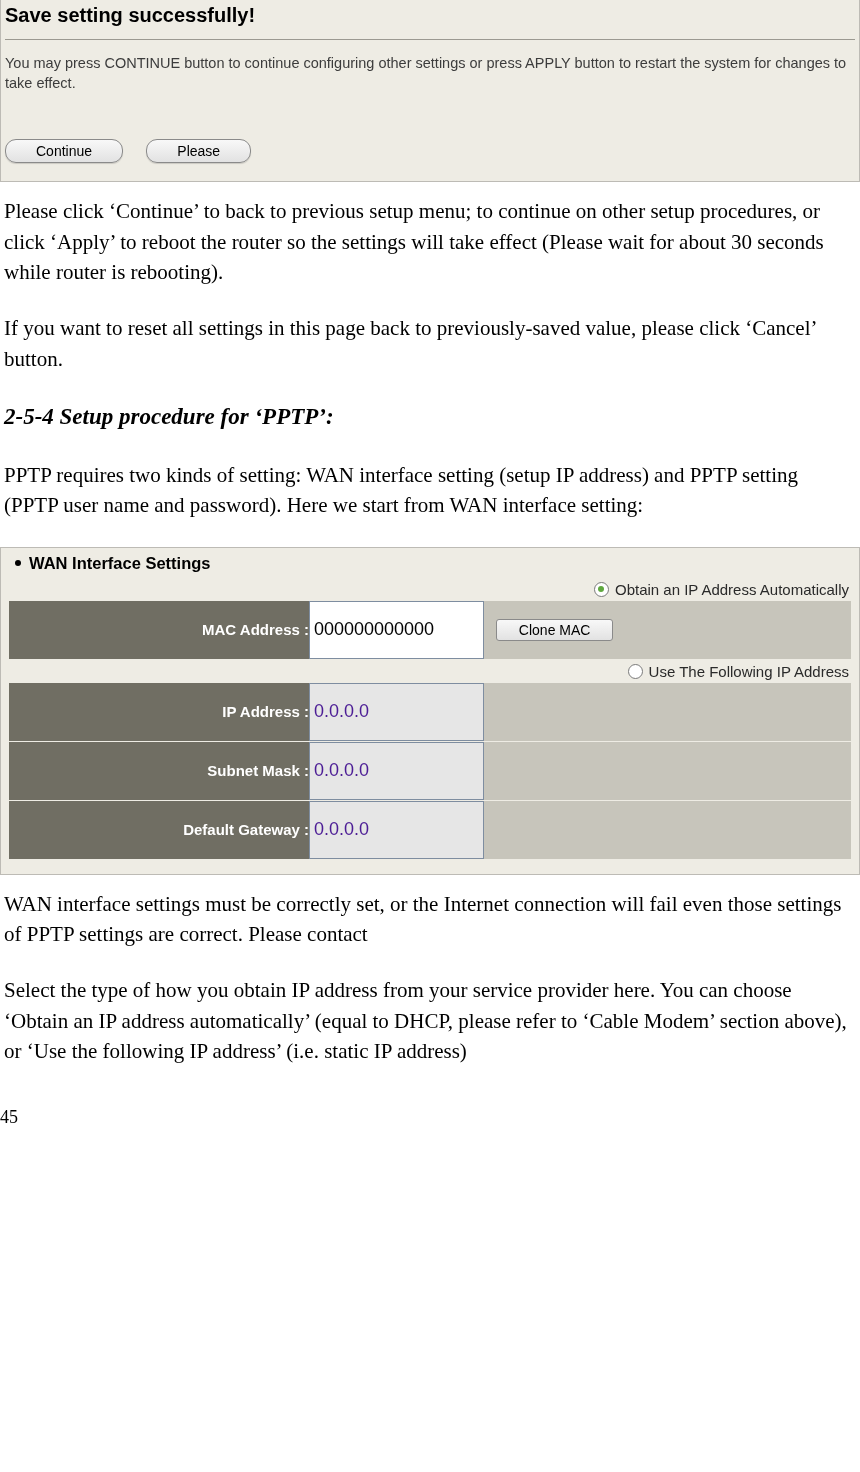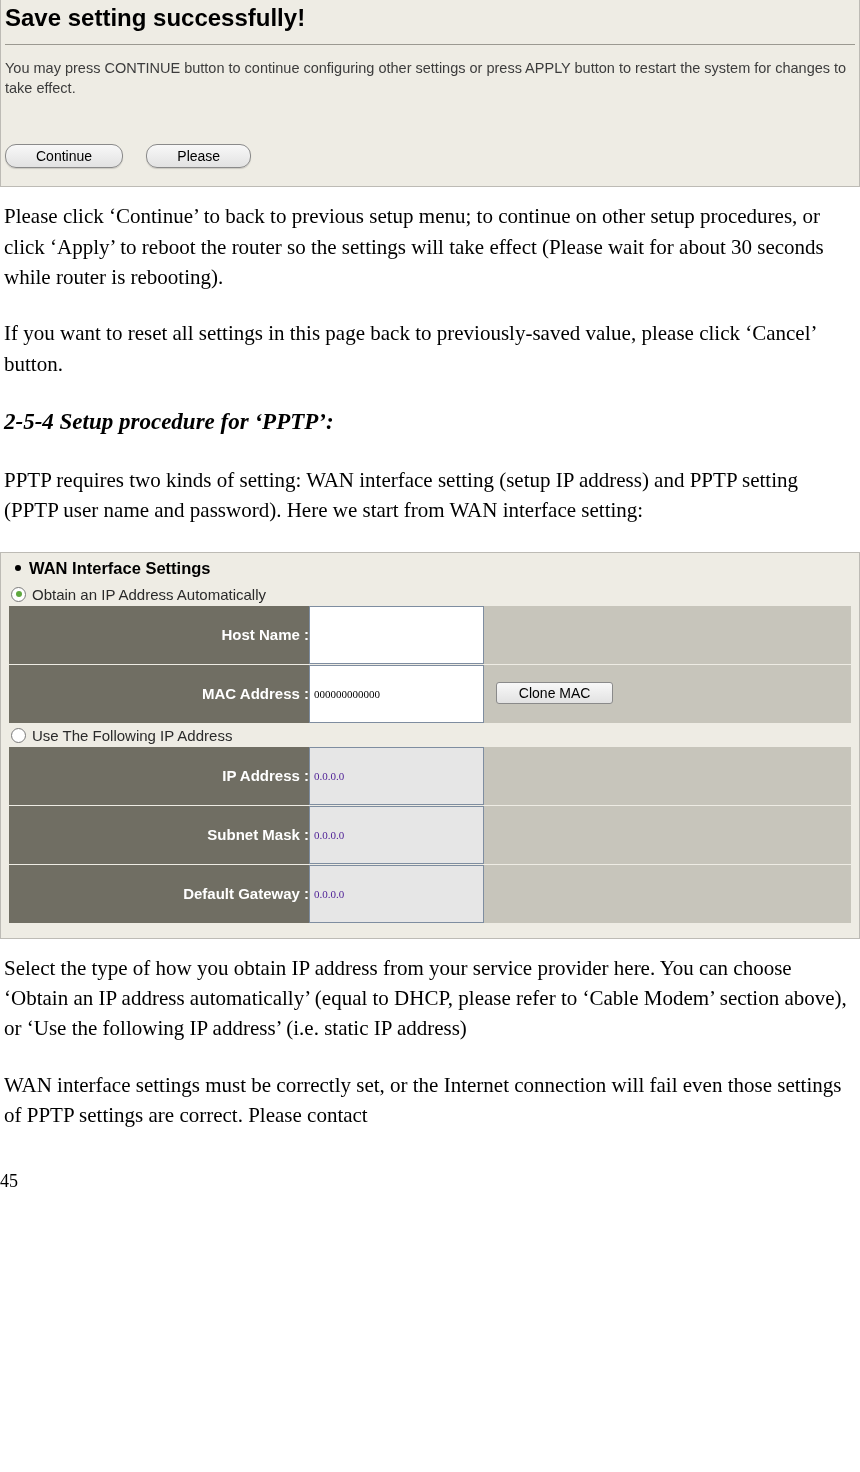--- a/index.html
+++ b/index.html
@@ -29,21 +29,21 @@
   
   .panel {
     background: #eeece4;
     border: 1px solid #bdbbb5;
     border-top: none;
     padding: 0 4px 14px 4px;
   }
   .panel-title {
     font-family: Arial, Helvetica, sans-serif;
     font-weight: bold;
-    font-size: 24px;
+    font-size: 20px;
     color: #000;
     padding: 4px 0 12px 0;
     border-bottom: 1px solid #9b9991;
     margin-bottom: 14px;
   }
   .panel-desc {
     font-family: Arial, Helvetica, sans-serif;
     font-size: 14.5px;
     color: #3c3c3c;
     line-height: 1.35;
@@ -85,20 +85,21 @@
     width:6px; height:6px; background:#000; border-radius:50%;
     vertical-align:middle; margin:0 8px 2px 6px;
   }
   .radio-row {
     font-size: 15px;
     color: #2a2a2a;
     padding: 3px 2px;
     display:flex;
     align-items:center;
     gap:6px;
+    justify-content:flex-end;
   }
   .radio {
     width:13px; height:13px; border:1px solid #7a7a7a; border-radius:50%;
     background:#fff; display:inline-flex; align-items:center; justify-content:center;
     flex:none;
   }
   .radio .dot {
     width:6px; height:6px; border-radius:50%; background:#5fa83f;
   }
   .form-table {
@@ -119,22 +120,22 @@
     border-bottom:1px solid #eeece4;
     width:300px;
     white-space:nowrap;
   }
   .value-cell {
     background:#c7c5bb;
     border-bottom:1px solid #eeece4;
     padding:3px 5px;
   }
   .text-input {
-    font-family:Liberation Serif, serif;
-    font-size:11px;
+    font-family:Liberation Sans, sans-serif;
+    font-size:18px;
     border:1px solid #7e8da0;
     height:20px;
     padding:18px 4px;
     background:#fff;
     width:165px;
   }
   .text-input.readonly {
     background:#e6e6e6;
     color:#4c1d95;
   }
@@ -182,26 +183,20 @@
 
   <div class="radio-row">
     <span class="radio">
         <span class="dot"></span>
       </span>
     <span>Obtain an IP Address Automatically</span>
   </div>
 
   <table class="form-table">
     <tbody>
-        <tr>
-      <td class="label-cell">Host Name :</td>
-      <td class="value-cell">
-        <input class="text-input" type="text" value="" style="">
-      </td>
-    </tr>
     <tr>
       <td class="label-cell">MAC Address :</td>
       <td class="value-cell">
         <input class="text-input" type="text" value="000000000000" style="">
         <span class="clone-btn">Clone MAC</span>
       </td>
     </tr>
   </tbody>
     </table>
 
@@ -228,17 +223,17 @@
       <td class="label-cell">Default Gateway :</td>
       <td class="value-cell">
         <input class="text-input readonly" type="text" value="0.0.0.0" style="">
       </td>
     </tr>
   </tbody>
     </table>
 </div>
 
 <div class="doc-text">
+  <p>WAN interface settings must be correctly set, or the Internet connection will fail even those settings of PPTP settings are correct. Please contact</p>
   <p>Select the type of how you obtain IP address from your service provider here. You can choose ‘Obtain an IP address automatically’ (equal to DHCP, please refer to ‘Cable Modem’ section above), or ‘Use the following IP address’ (i.e. static IP address)</p>
-  <p>WAN interface settings must be correctly set, or the Internet connection will fail even those settings of PPTP settings are correct. Please contact</p>
 </div>
 
 <div class="page-number">45</div>
 
 </body></html>

